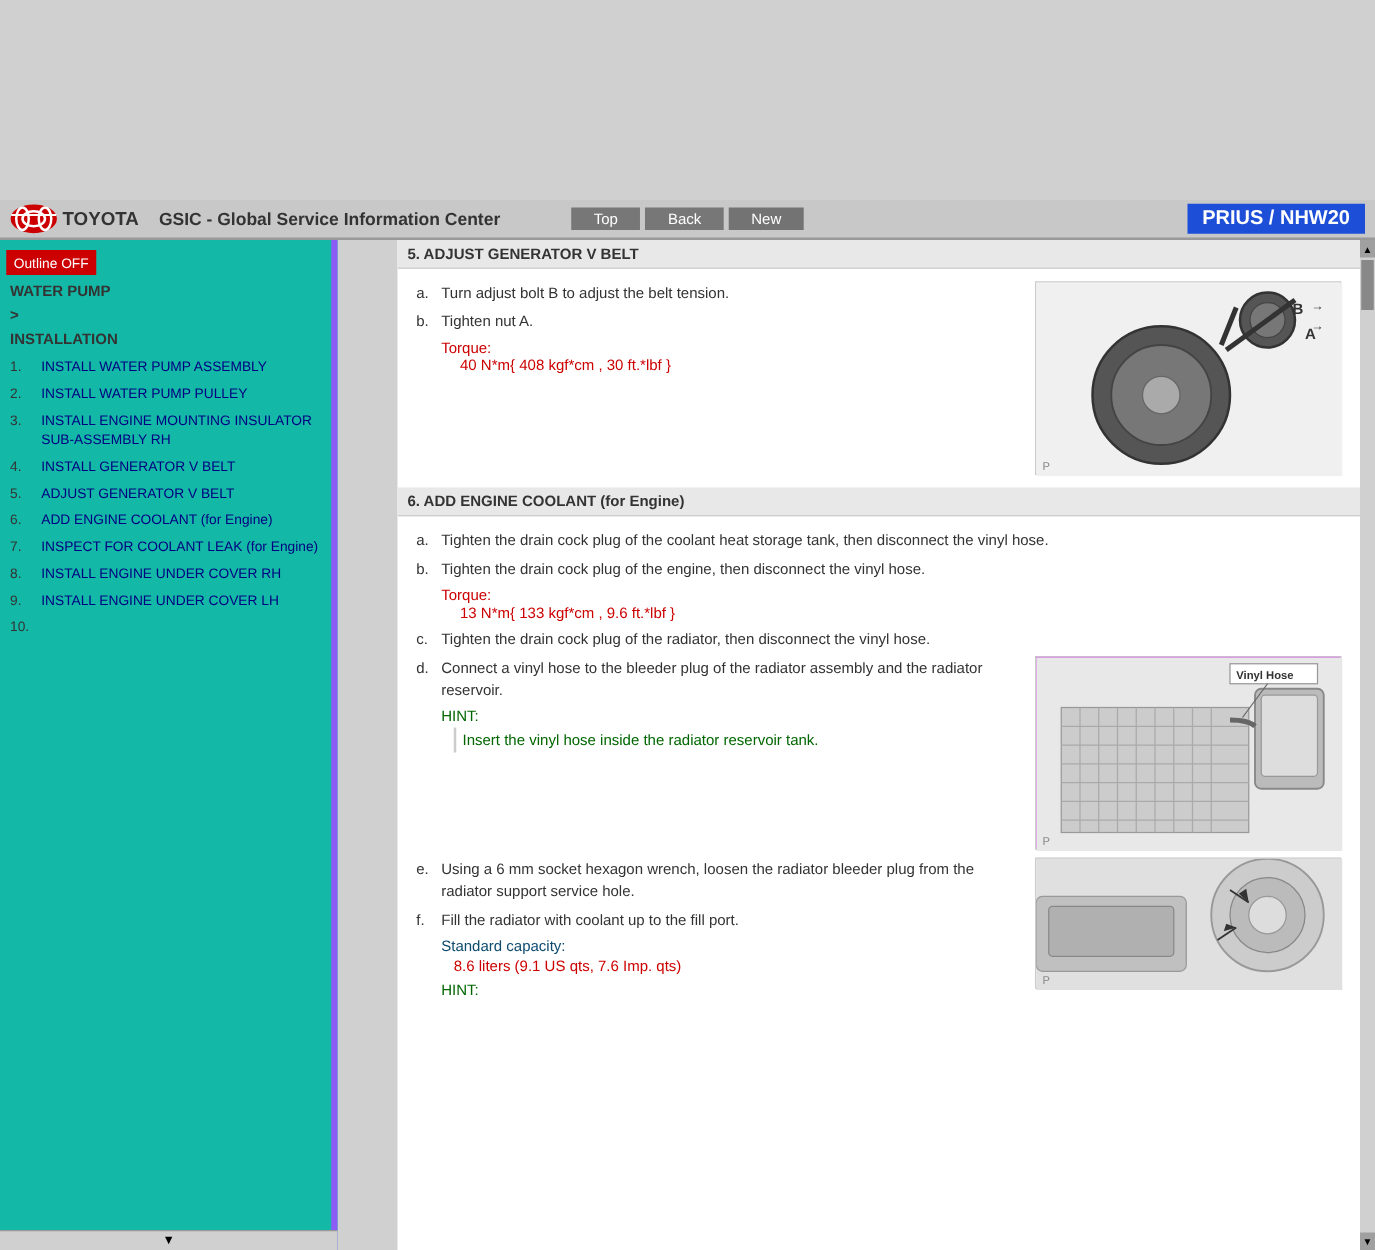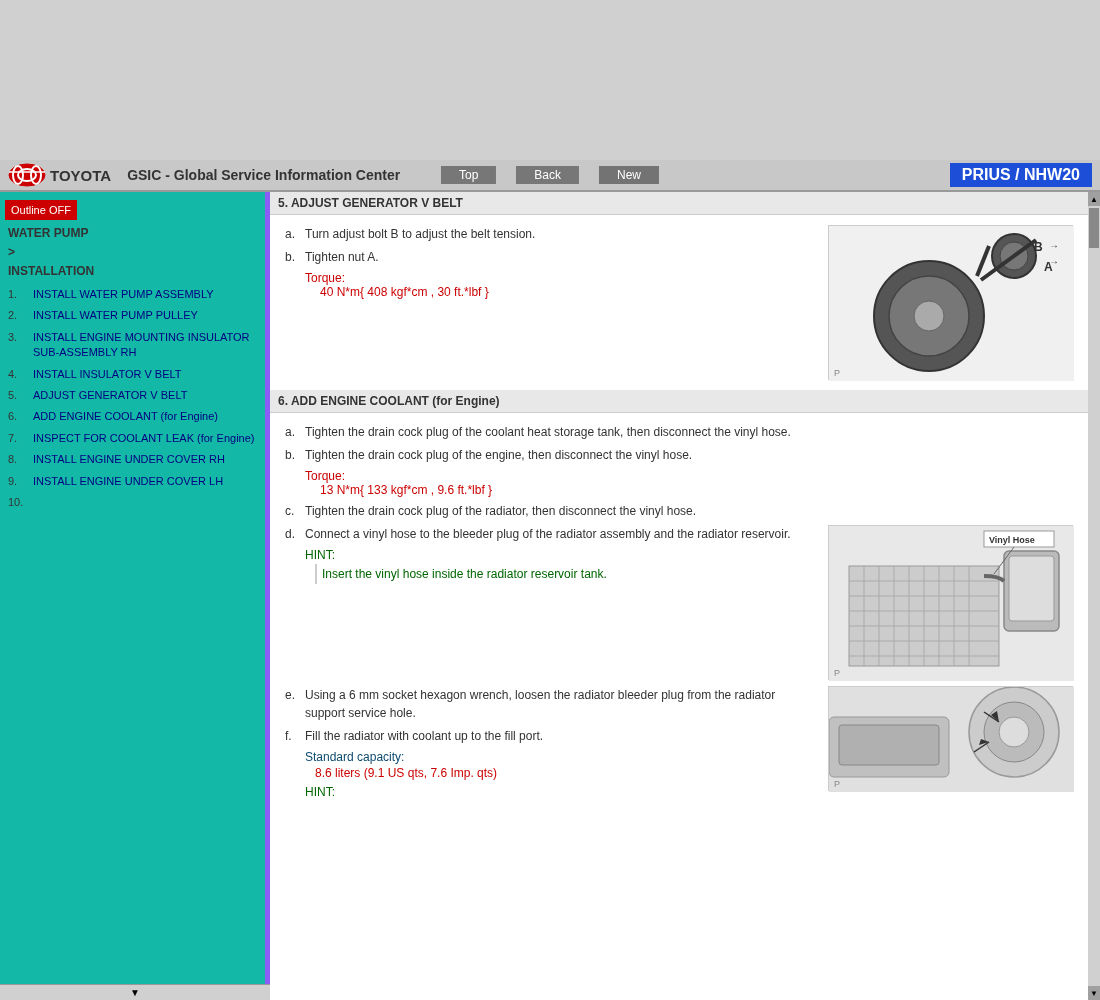--- a/index.html
+++ b/index.html
@@ -136,21 +136,21 @@
         <ellipse cx="19" cy="12" rx="18" ry="11" fill="#cc0000" stroke="#cc0000"></ellipse>
         <ellipse cx="19" cy="12" rx="9" ry="6" fill="none" stroke="white" stroke-width="2"></ellipse>
         <ellipse cx="10" cy="12" rx="5" ry="9" fill="none" stroke="white" stroke-width="2"></ellipse>
         <ellipse cx="28" cy="12" rx="5" ry="9" fill="none" stroke="white" stroke-width="2"></ellipse>
         <line x1="1" y1="9" x2="37" y2="9" stroke="white" stroke-width="1.5"></line>
       </svg>
       <span style="font-size:15px; font-weight:bold; color:#333;">TOYOTA</span>
     </div>
     <span style="font-size:14px; font-weight:bold; color:#333; margin-left:8px;">GSIC - Global Service Information Center</span>
 
-    <div style="position:absolute; left:50%; transform:translateX(-50%); display:flex; gap:20px;align-items:center;">
+    <div style="position:absolute; left:50%; transform:translateX(-50%); display:flex; gap:4px;align-items:center;">
       <button style="background:#777; color:white; border:none; padding:2px 18px; font-size:12px; cursor:pointer;">Top</button>
       <button style="background:#777; color:white; border:none; padding:2px 18px; font-size:12px; cursor:pointer;">Back</button>
       <button style="background:#737373; color:white; border:none; padding:2px 18px; font-size:12px; cursor:pointer;">New</button>
     </div>
 
     <div style="position:absolute; right:8px; background:#1d4ed8; color:white; padding:3px 12px; font-size:16px; font-weight:bold;">PRIUS / NHW20</div>
   </div>
 
   <div class="main-content" style="top:192px;">
 
@@ -175,21 +175,21 @@
         <div class="sidebar-item">
           <span class="num">2.</span>
           <span class="label">INSTALL WATER PUMP PULLEY</span>
         </div>
         <div class="sidebar-item">
           <span class="num">3.</span>
           <span class="label">INSTALL ENGINE MOUNTING INSULATOR SUB-ASSEMBLY RH</span>
         </div>
         <div class="sidebar-item">
           <span class="num">4.</span>
-          <span class="label">INSTALL INSULATOR V BELT</span>
+          <span class="label">INSTALL GENERATOR V BELT</span>
         </div>
         <div class="sidebar-item">
           <span class="num">5.</span>
           <span class="label">ADJUST GENERATOR V BELT</span>
         </div>
         <div class="sidebar-item">
           <span class="num">6.</span>
           <span class="label">ADD ENGINE COOLANT (for Engine)</span>
         </div>
         <div class="sidebar-item">
@@ -208,21 +208,21 @@
           <span class="num">10.</span>
         </div>
       </div>
 
       
       <div style="position:absolute; bottom:0; left:0; width:270px; height:16px; background:#d0d0d0; display:flex; align-items:center; justify-content:center; cursor:pointer; border-top:1px solid #999;">
         <span style="font-size:10px;">▼</span>
       </div>
     </div>
 
-    <div class="content-area" style="position:relative;">
+    <div class="content-area" style="position:relative;margin-left:48px;">
 
       <div>
         <div class="section-header">
           <span>5. ADJUST GENERATOR V BELT</span>
         </div>
 
         <div style="display:flex; padding:10px 15px 10px 15px; gap:10px;">
           <div style="flex:1;">
             <div class="step-row">
               <span class="step-letter">a.</span>

